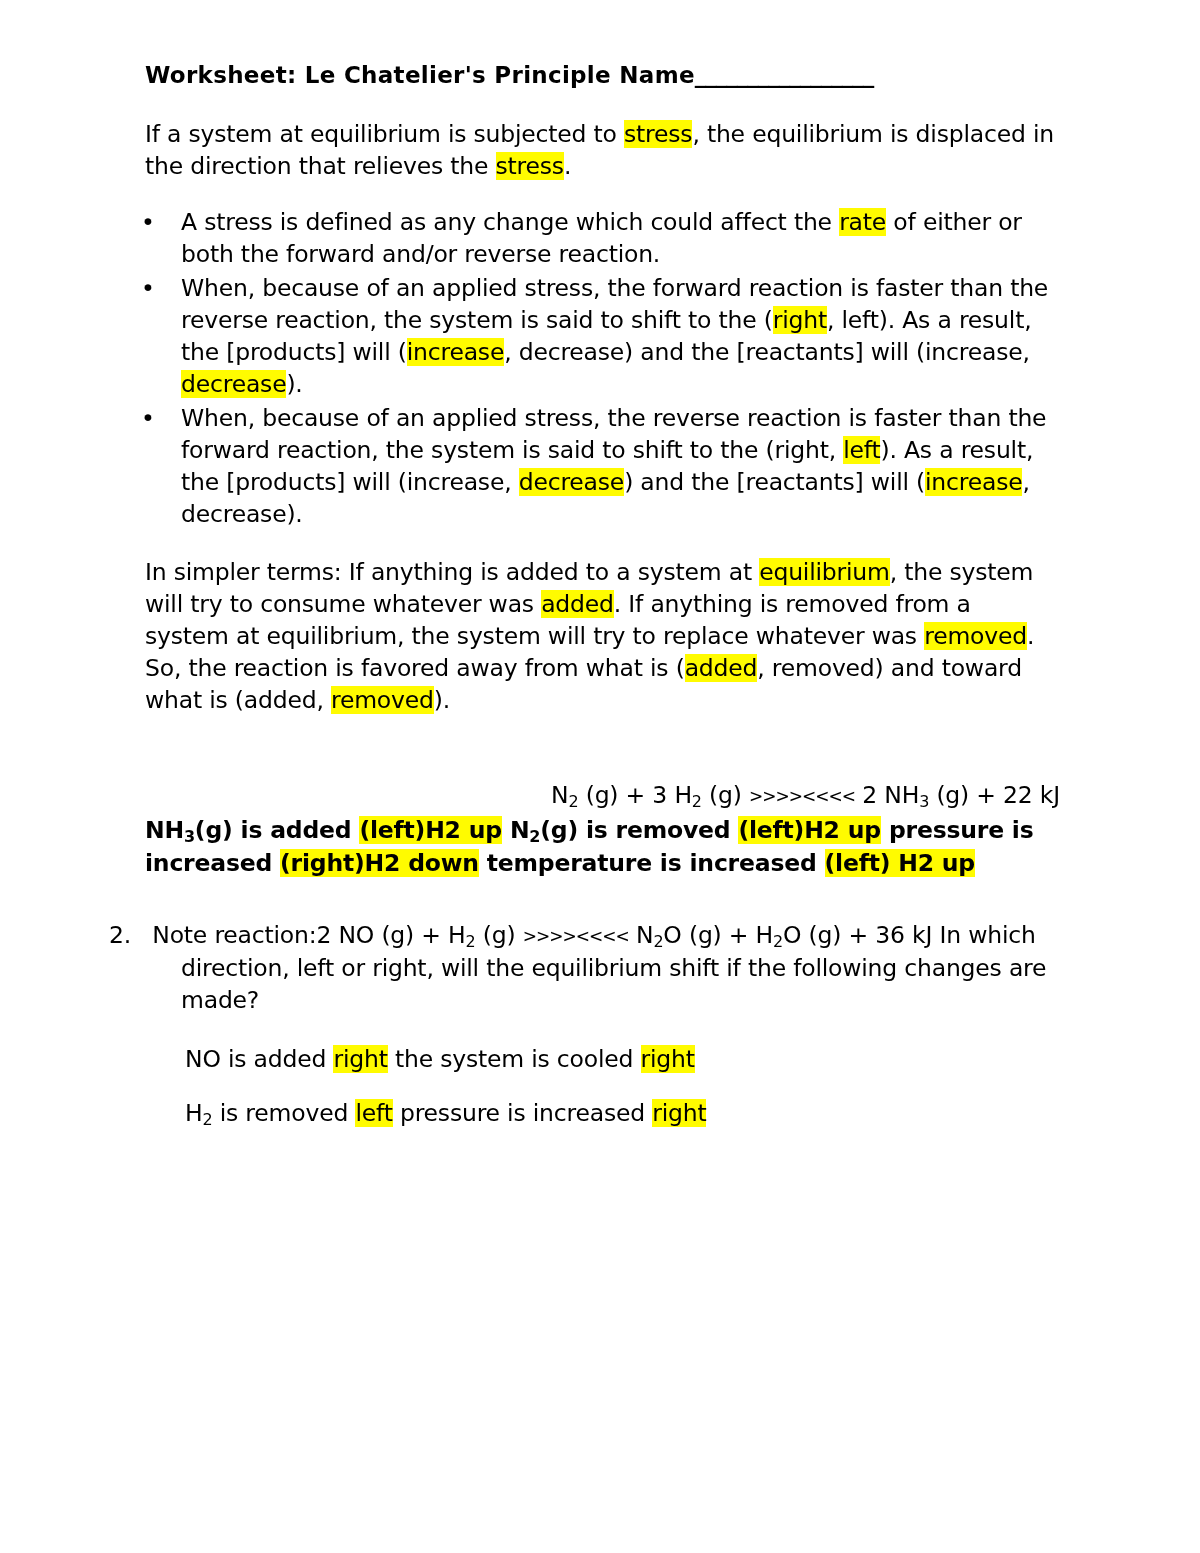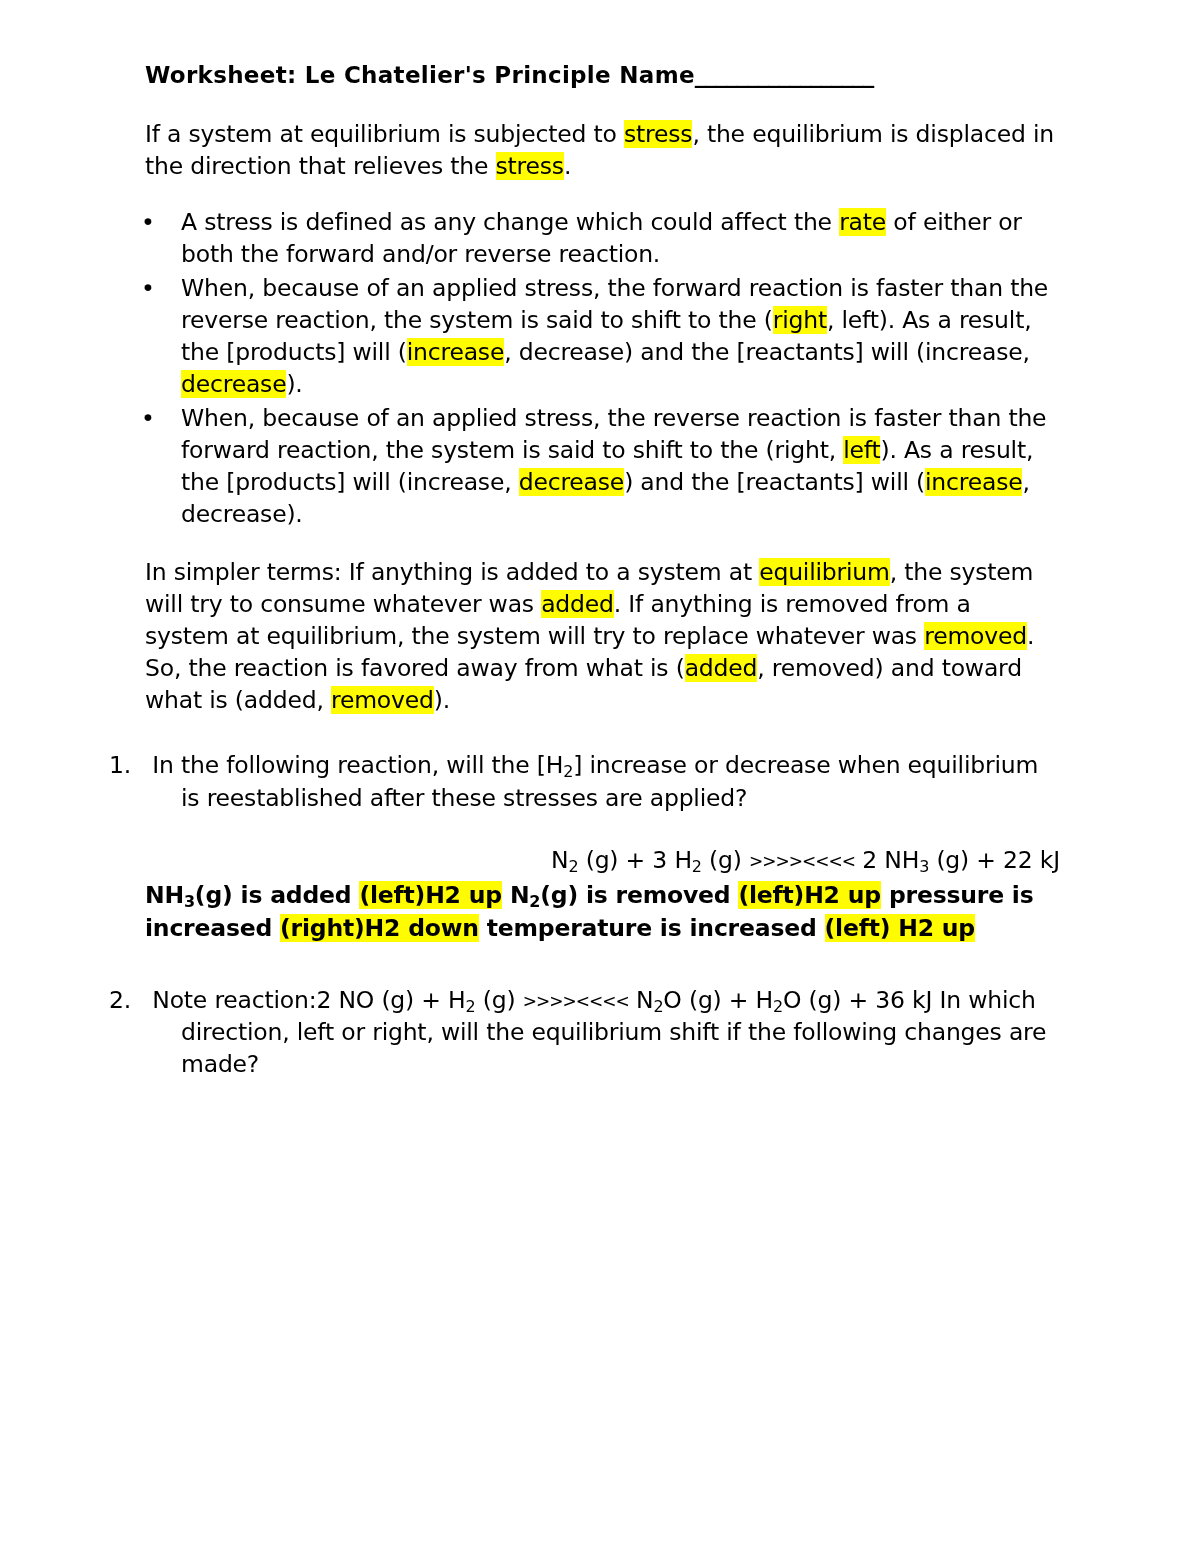--- a/index.html
+++ b/index.html
@@ -113,24 +113,20 @@
         <span class="bullet">•</span><span class="seg-host"><span>When, because of an applied stress, the reverse reaction is faster than the forward reaction, the system is said to shift to the (right, </span><span class="hl">left</span><span>). As a result, the [products] will (increase, </span><span class="hl">decrease</span><span>) and the [reactants] will (</span><span class="hl">increase</span><span>, decrease).</span></span>
       </li>
     </ul>
 
     <p class="para">
       <span class="seg-host"><span>In simpler terms: If anything is added to a system at </span><span class="hl">equilibrium</span><span>, the system will try to consume whatever was </span><span class="hl">added</span><span>. If anything is removed from a system at equilibrium, the system will try to replace whatever was </span><span class="hl">removed</span><span>. So, the reaction is favored away from what is (</span><span class="hl">added</span><span>, removed) and toward what is (added, </span><span class="hl">removed</span><span>).</span></span>
     </p>
 
     <div class="gap-sm"></div>
 
-    <div class="q">
-      <span class="qnum">1.</span>
-      <span>In the following reaction, will the [H<sub>2</sub>] increase or decrease when equilibrium is reestablished after these stresses are applied?</span>
-    </div>
 
     <div class="eq-center">
       <span>N<sub>2</sub> (g) + 3 H<sub>2</sub> (g)</span>
       <span class="arrows">&gt;&gt;&gt;&gt;&lt;&lt;&lt;&lt;</span>
       <span>2 NH<sub>3</sub> (g) + 22 kJ</span>
     </div>
 
     <div class="ans-block">
       <span class="seg-host"><span>NH<sub>3</sub>(g) is added </span><span class="hl">(left)H2 up</span><span> N<sub>2</sub>(g) is removed </span><span class="hl">(left)H2 up</span><span> pressure is increased </span><span class="hl">(right)H2 down</span><span> temperature is increased </span><span class="hl">(left) H2 up</span></span>
     </div>
@@ -139,21 +135,27 @@
 
     <div class="q">
       <span class="qnum">2.</span>
       <span>Note reaction:2 NO (g) + H<sub>2</sub> (g)</span>
       <span class="arrows">&gt;&gt;&gt;&gt;&lt;&lt;&lt;&lt;</span>
       <span>N<sub>2</sub>O (g) + H<sub>2</sub>O (g) + 36 kJ In which direction, left or right, will the equilibrium shift if the following changes are made?</span>
     </div>
 
     <div class="gap-md"></div>
 
+    <div class="sub-ans">
+      <span class="seg-host"><span>NO is added </span><span class="hl">right</span><span> the system is cooled </span><span class="hl">right</span></span>
+    </div>
 
     <div class="gap-md"></div>
 
+    <div class="sub-ans">
+      <span class="seg-host"><span>H<sub>2</sub> is removed </span><span class="hl">left</span><span> pressure is increased </span><span class="hl">right</span></span>
+    </div>
 
     <div class="gap-md"></div>
 
 
   </div>
 </div>
 
 </body></html>

